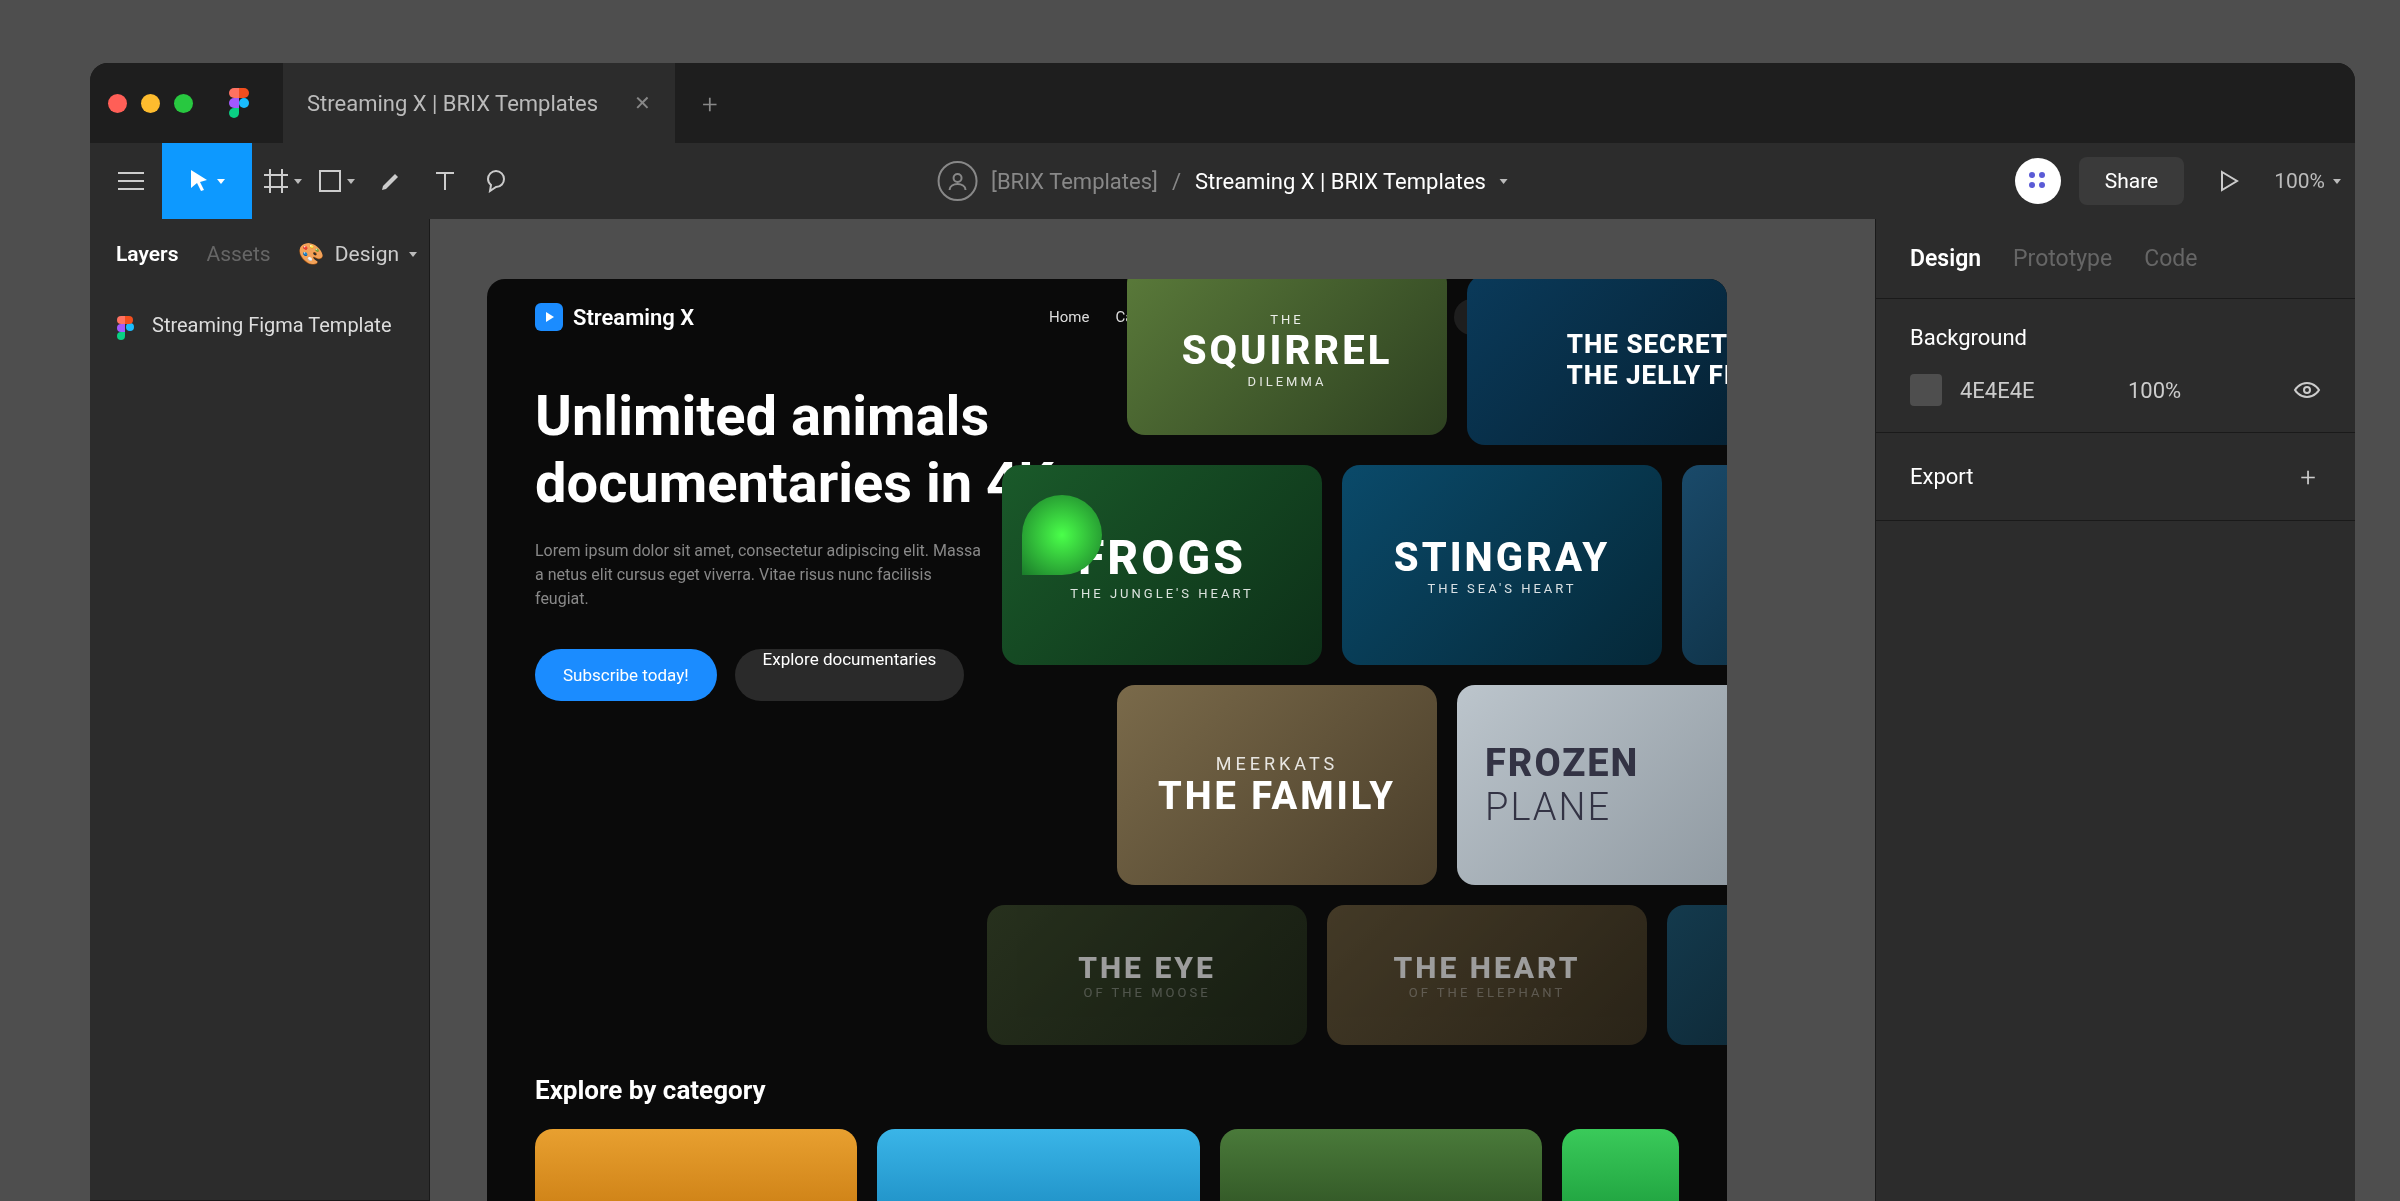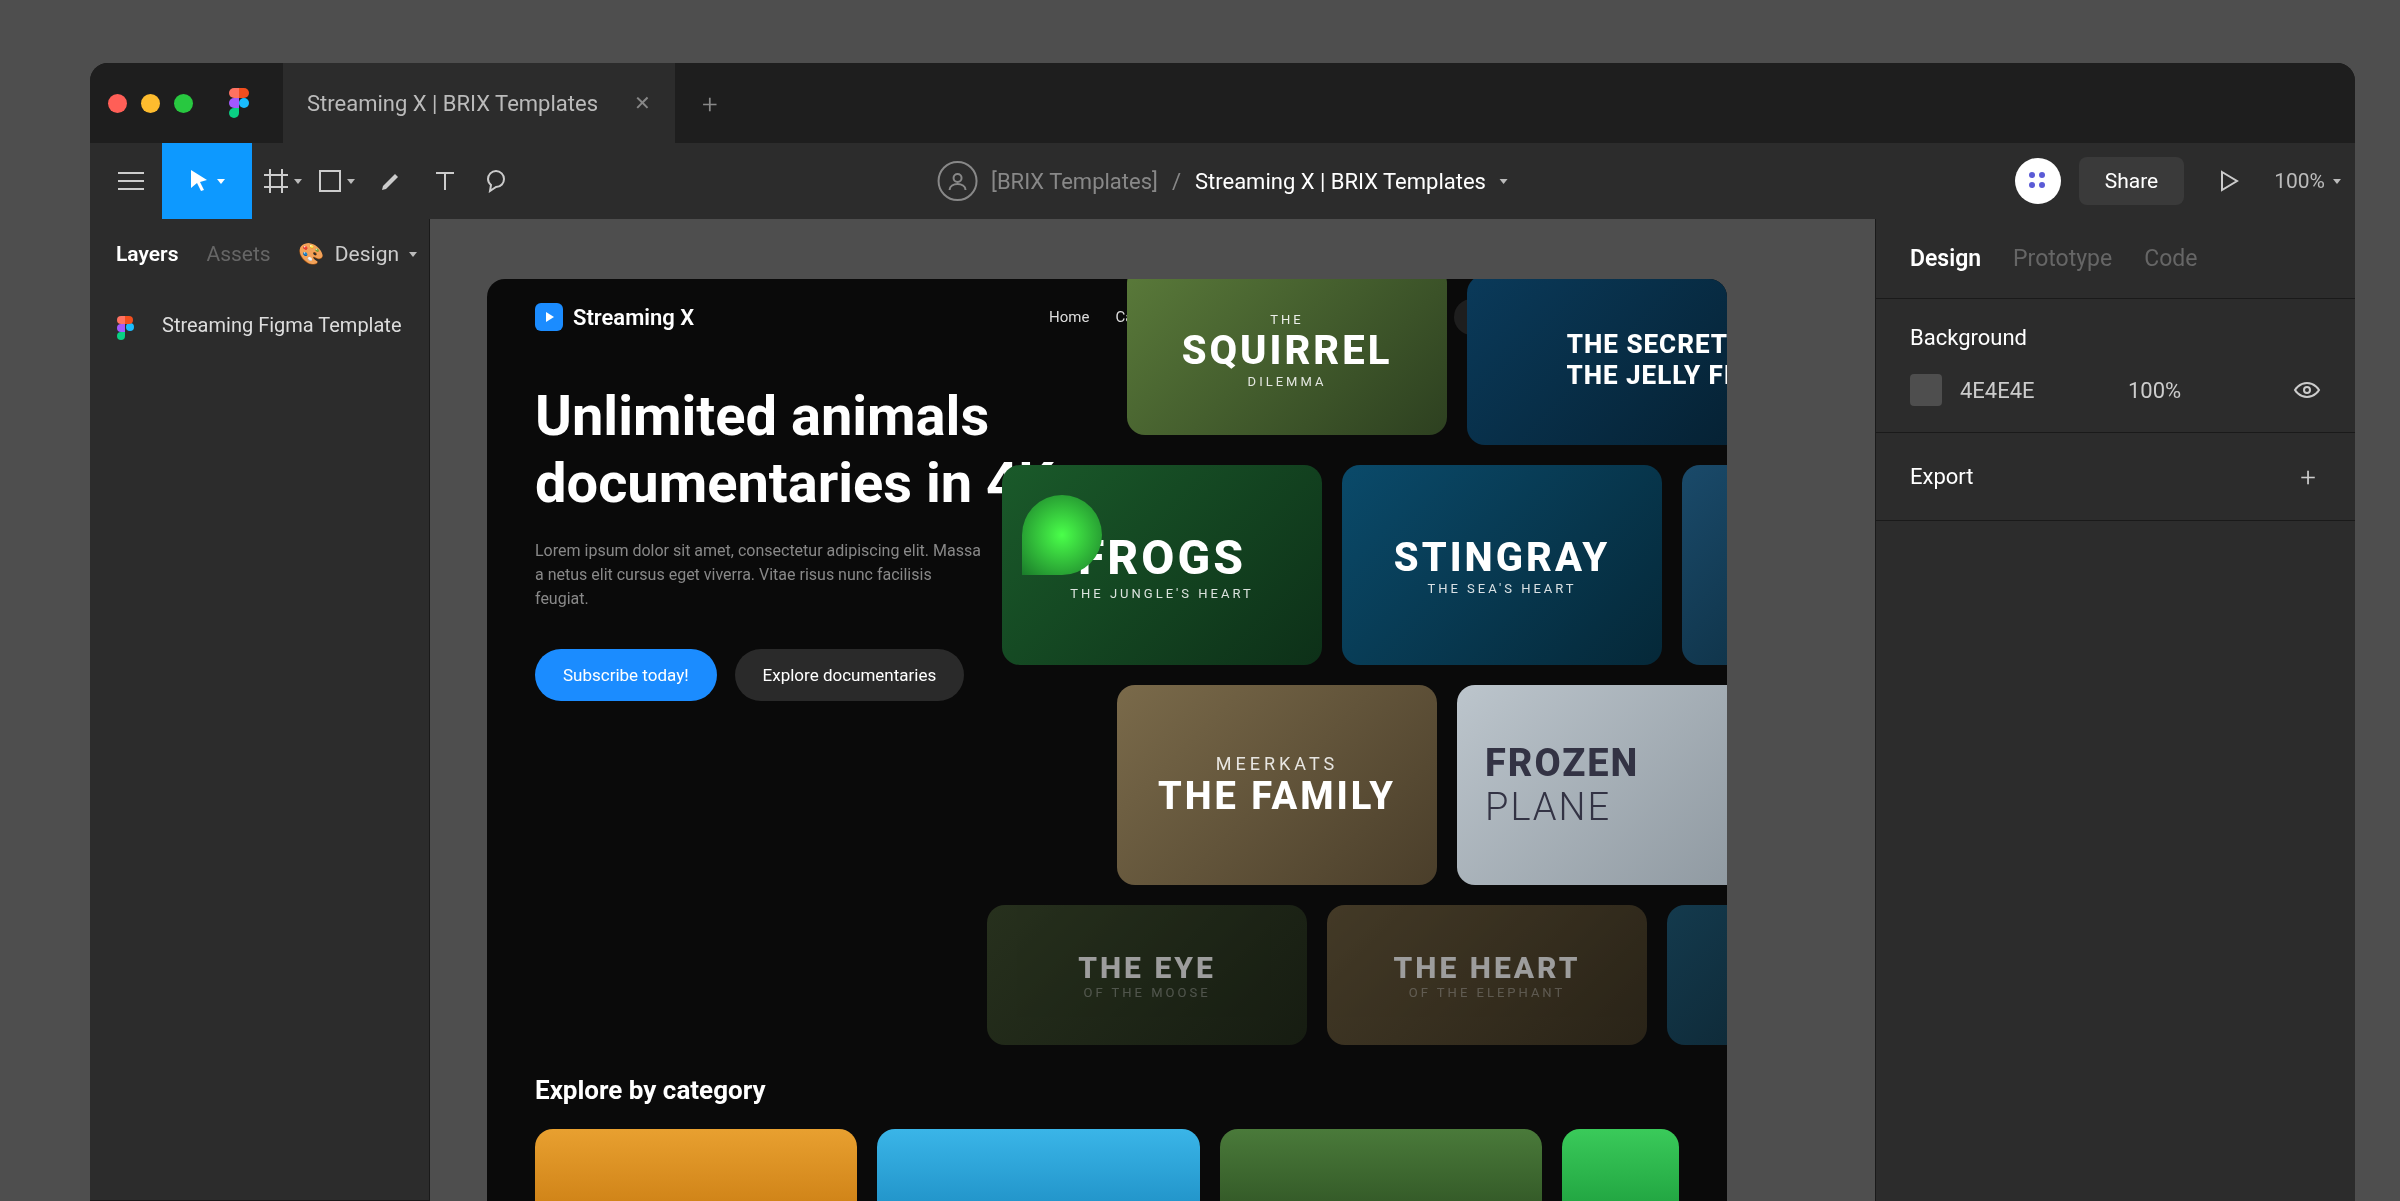--- a/index.html
+++ b/index.html
@@ -30,41 +30,41 @@
 .zoom::after { content:''; border-left:4px solid transparent; border-right:4px solid transparent; border-top:5px solid #bbb; }
 
 .workspace { flex:1; display:flex; min-height:0; }
 .left-panel { width:340px; background:#2c2c2c; border-right:1px solid #1a1a1a; display:flex; flex-direction:column; }
 .panel-tabs { height:70px; display:flex; align-items:center; padding:0 26px; gap:28px; font-size:21px; }
 .panel-tabs .active { color:#fff; font-weight:600; }
 .panel-tabs .inactive { color:#666; }
 .panel-tabs .page-sel { margin-left:auto; color:#ccc; display:flex; align-items:center; gap:10px; }
 .panel-tabs .page-sel::after { content:''; border-left:4px solid transparent; border-right:4px solid transparent; border-top:5px solid #bbb; }
 .layer-list { flex:1; padding:14px 26px; }
-.layer-item { display:flex; align-items:center; gap:24px; color:#ddd; font-size:20px; padding:10px 0; }
+.layer-item { display:flex; align-items:center; gap:14px; color:#ddd; font-size:20px; padding:10px 0; }
 .layer-icon { width:22px; height:22px; }
 .divider-h { height:1px; background:#1a1a1a; margin-top:620px; }
 
 .canvas { flex:1; background:#4e4e4e; position:relative; overflow:hidden; }
 .frame { position:absolute; left:57px; top:60px; width:1240px; height:960px; background:#0a0a0a; border-radius:18px; overflow:hidden; }
 
 .site-nav { display:flex; align-items:center; padding:20px 56px 0 48px; gap:22px; }
 .logo { display:flex; align-items:center; gap:10px; color:#fff; font-size:22px; font-weight:600; }
 .logo-badge { width:28px; height:28px; background:#1b8cff; border-radius:6px; display:flex; align-items:center; justify-content:center; }
 .nav-links { margin-left:auto; display:flex; align-items:center; gap:26px; font-size:15px; color:#ddd; }
 .nav-links .dd::after { content:''; display:inline-block; margin-left:7px; border-left:4px solid transparent; border-right:4px solid transparent; border-top:5px solid #ddd; vertical-align:middle; }
 .btn-login { background:#1e1e1e; color:#fff; padding:9px 22px; border-radius:20px; font-size:15px; }
 .btn-sub { background:#1b8cff; color:#fff; padding:9px 22px; border-radius:20px; font-size:15px; }
 
 .hero { position:relative; padding:48px; height:740px; }
 .hero h1 { color:#fff; font-size:56px; font-weight:700; line-height:1.2; max-width:540px; }
 .hero p { color:#888; font-size:16px; margin-top:22px; max-width:450px; line-height:1.5; }
 .hero-btns { display:flex; gap:18px; margin-top:38px; }
 .hero-btns .primary { background:#1b8cff; color:#fff; padding:16px 28px; border-radius:28px; font-size:17px; }
-.hero-btns .secondary { background:#2a2a2a; color:#fff; padding:16px 28px; border-radius:28px; font-size:17px; }
+.hero-btns .secondary { background:#2a2a2a; color:#fff; padding:0 28px; border-radius:28px; font-size:17px; }
 
 .tiles { position:absolute; right:-60px; top:-30px; width:820px; }
 .tile { position:absolute; border-radius:18px; overflow:hidden; display:flex; flex-direction:column; justify-content:flex-end; padding:20px 28px; color:#fff; }
 .tile .sup { font-size:13px; letter-spacing:3px; opacity:.9; text-align:center; }
 .tile .title { font-size:40px; font-weight:800; letter-spacing:3px; text-align:center; }
 .tile .sub { font-size:13px; letter-spacing:3px; opacity:.85; text-align:center; }
 
 .explore { padding:0 48px; }
 .explore h2 { color:#fff; font-size:26px; font-weight:700; margin-bottom:24px; }
 .cat-row { display:flex; gap:20px; }

